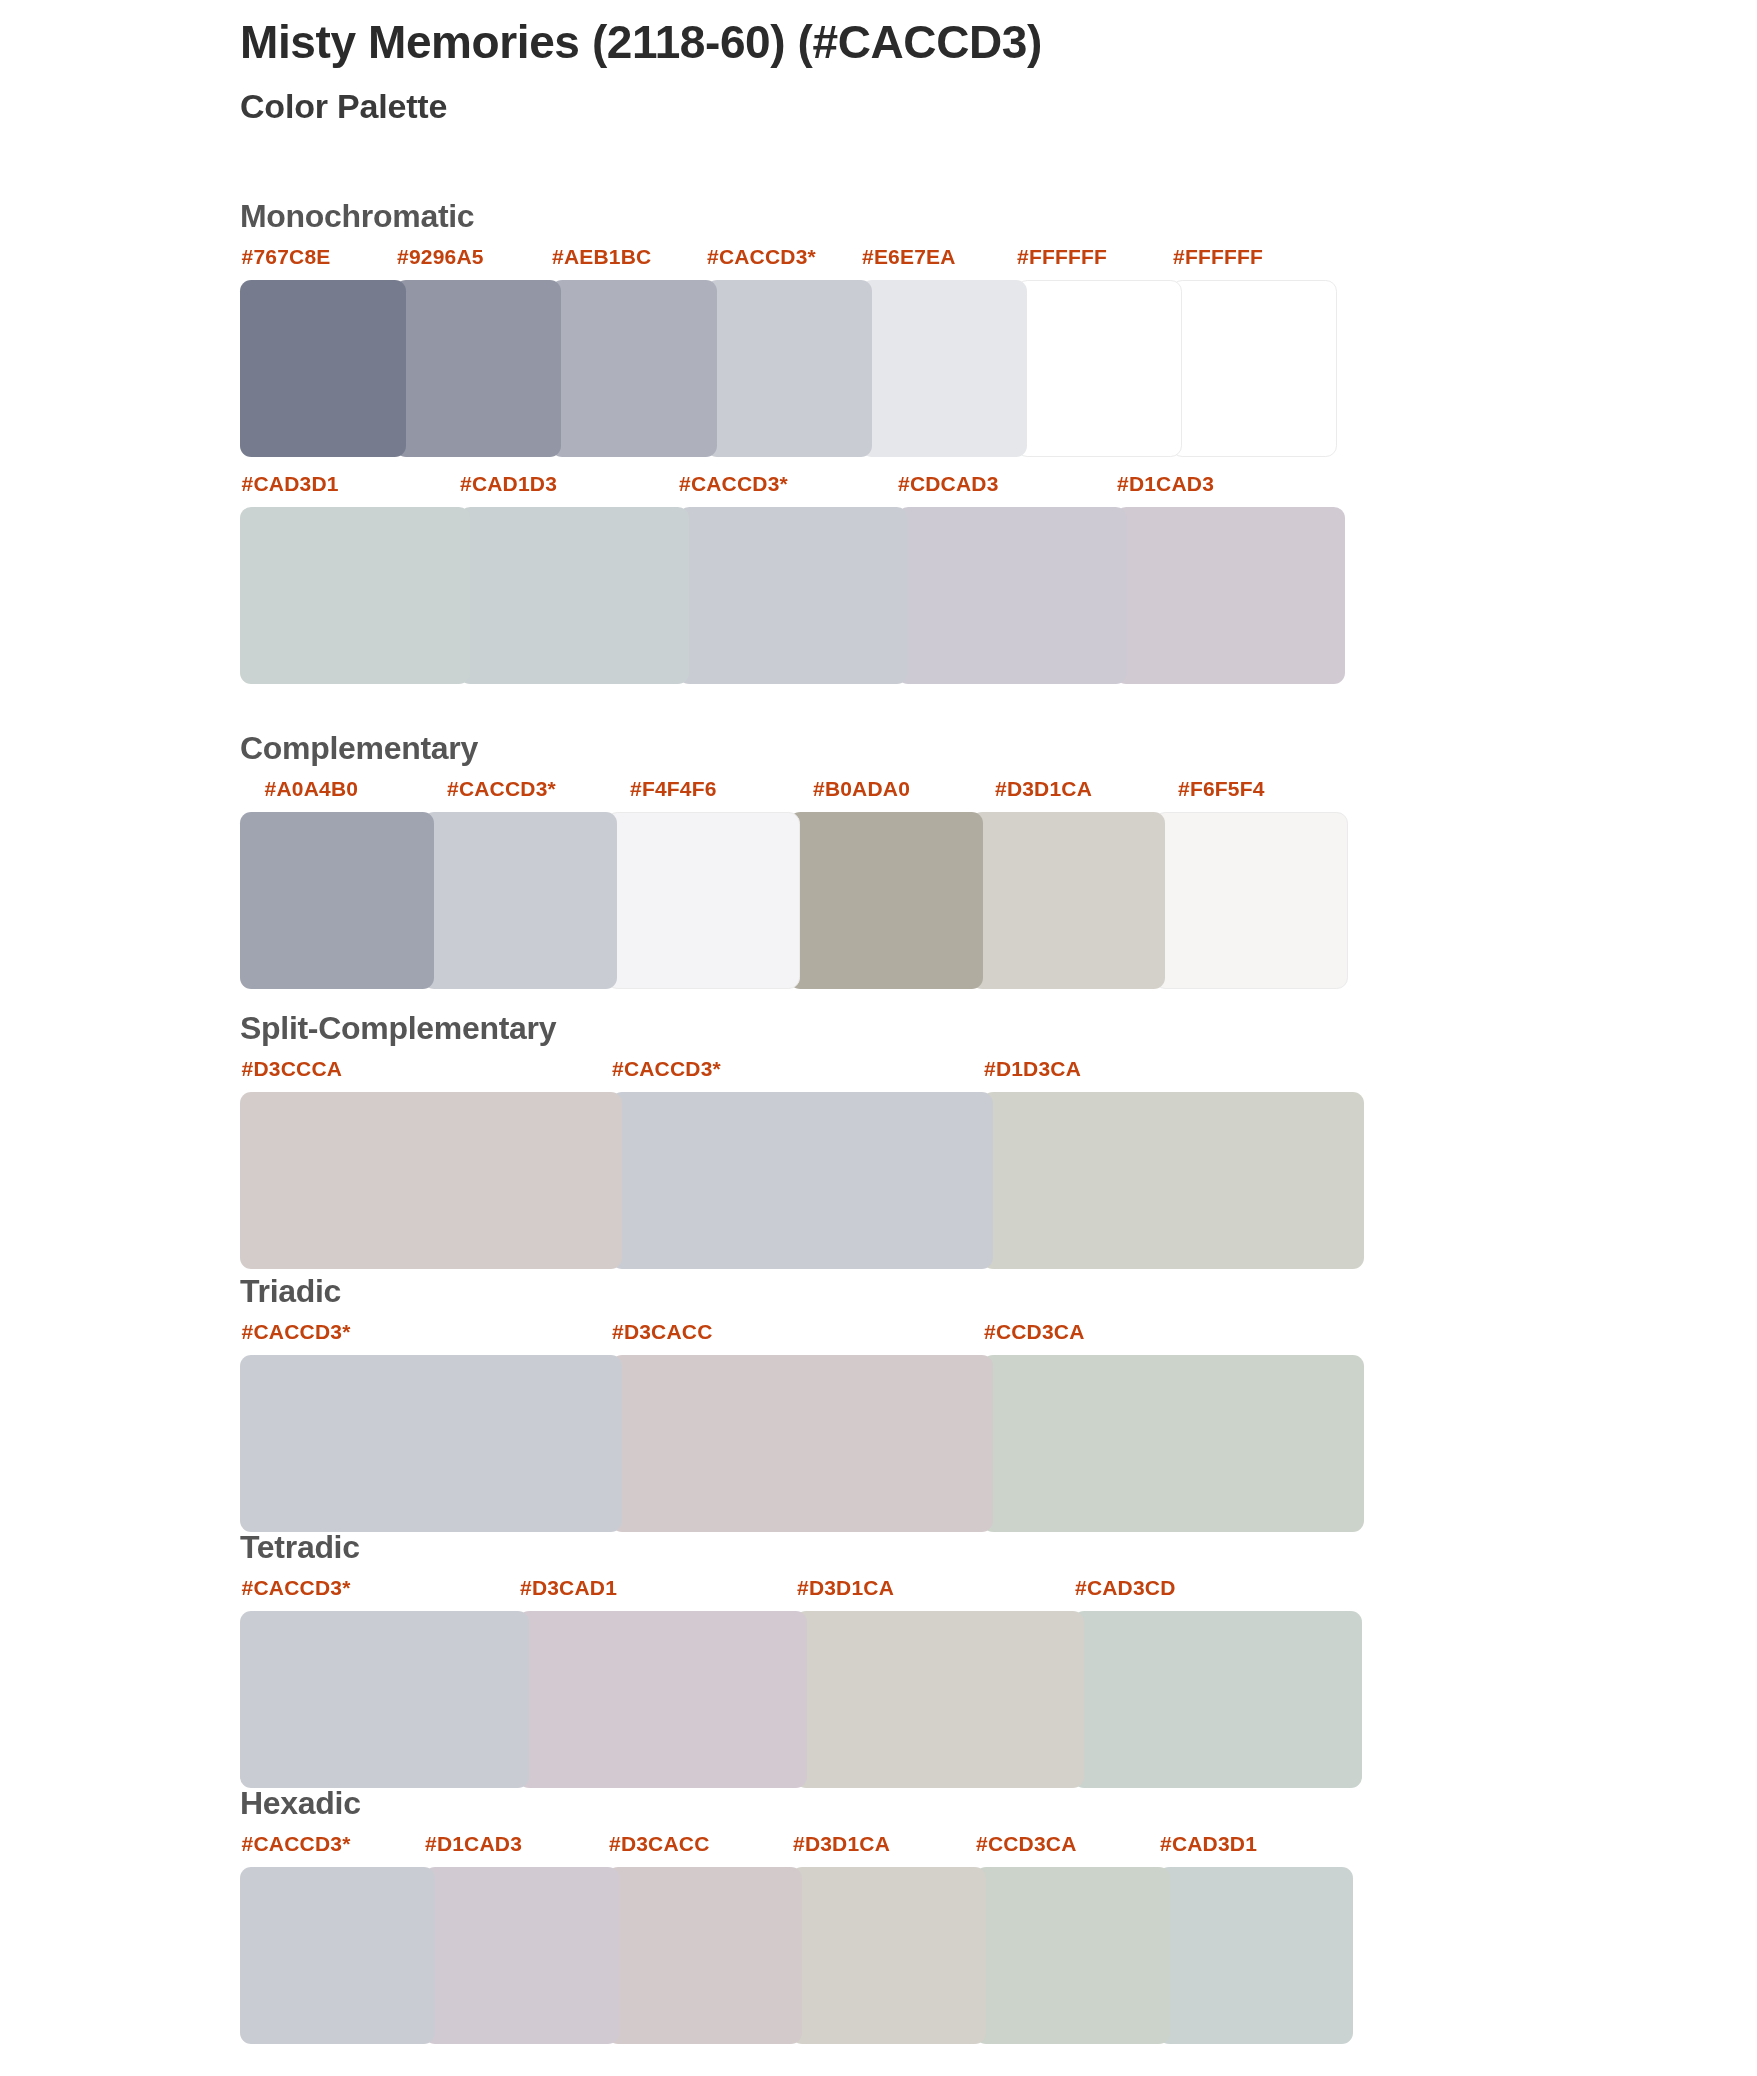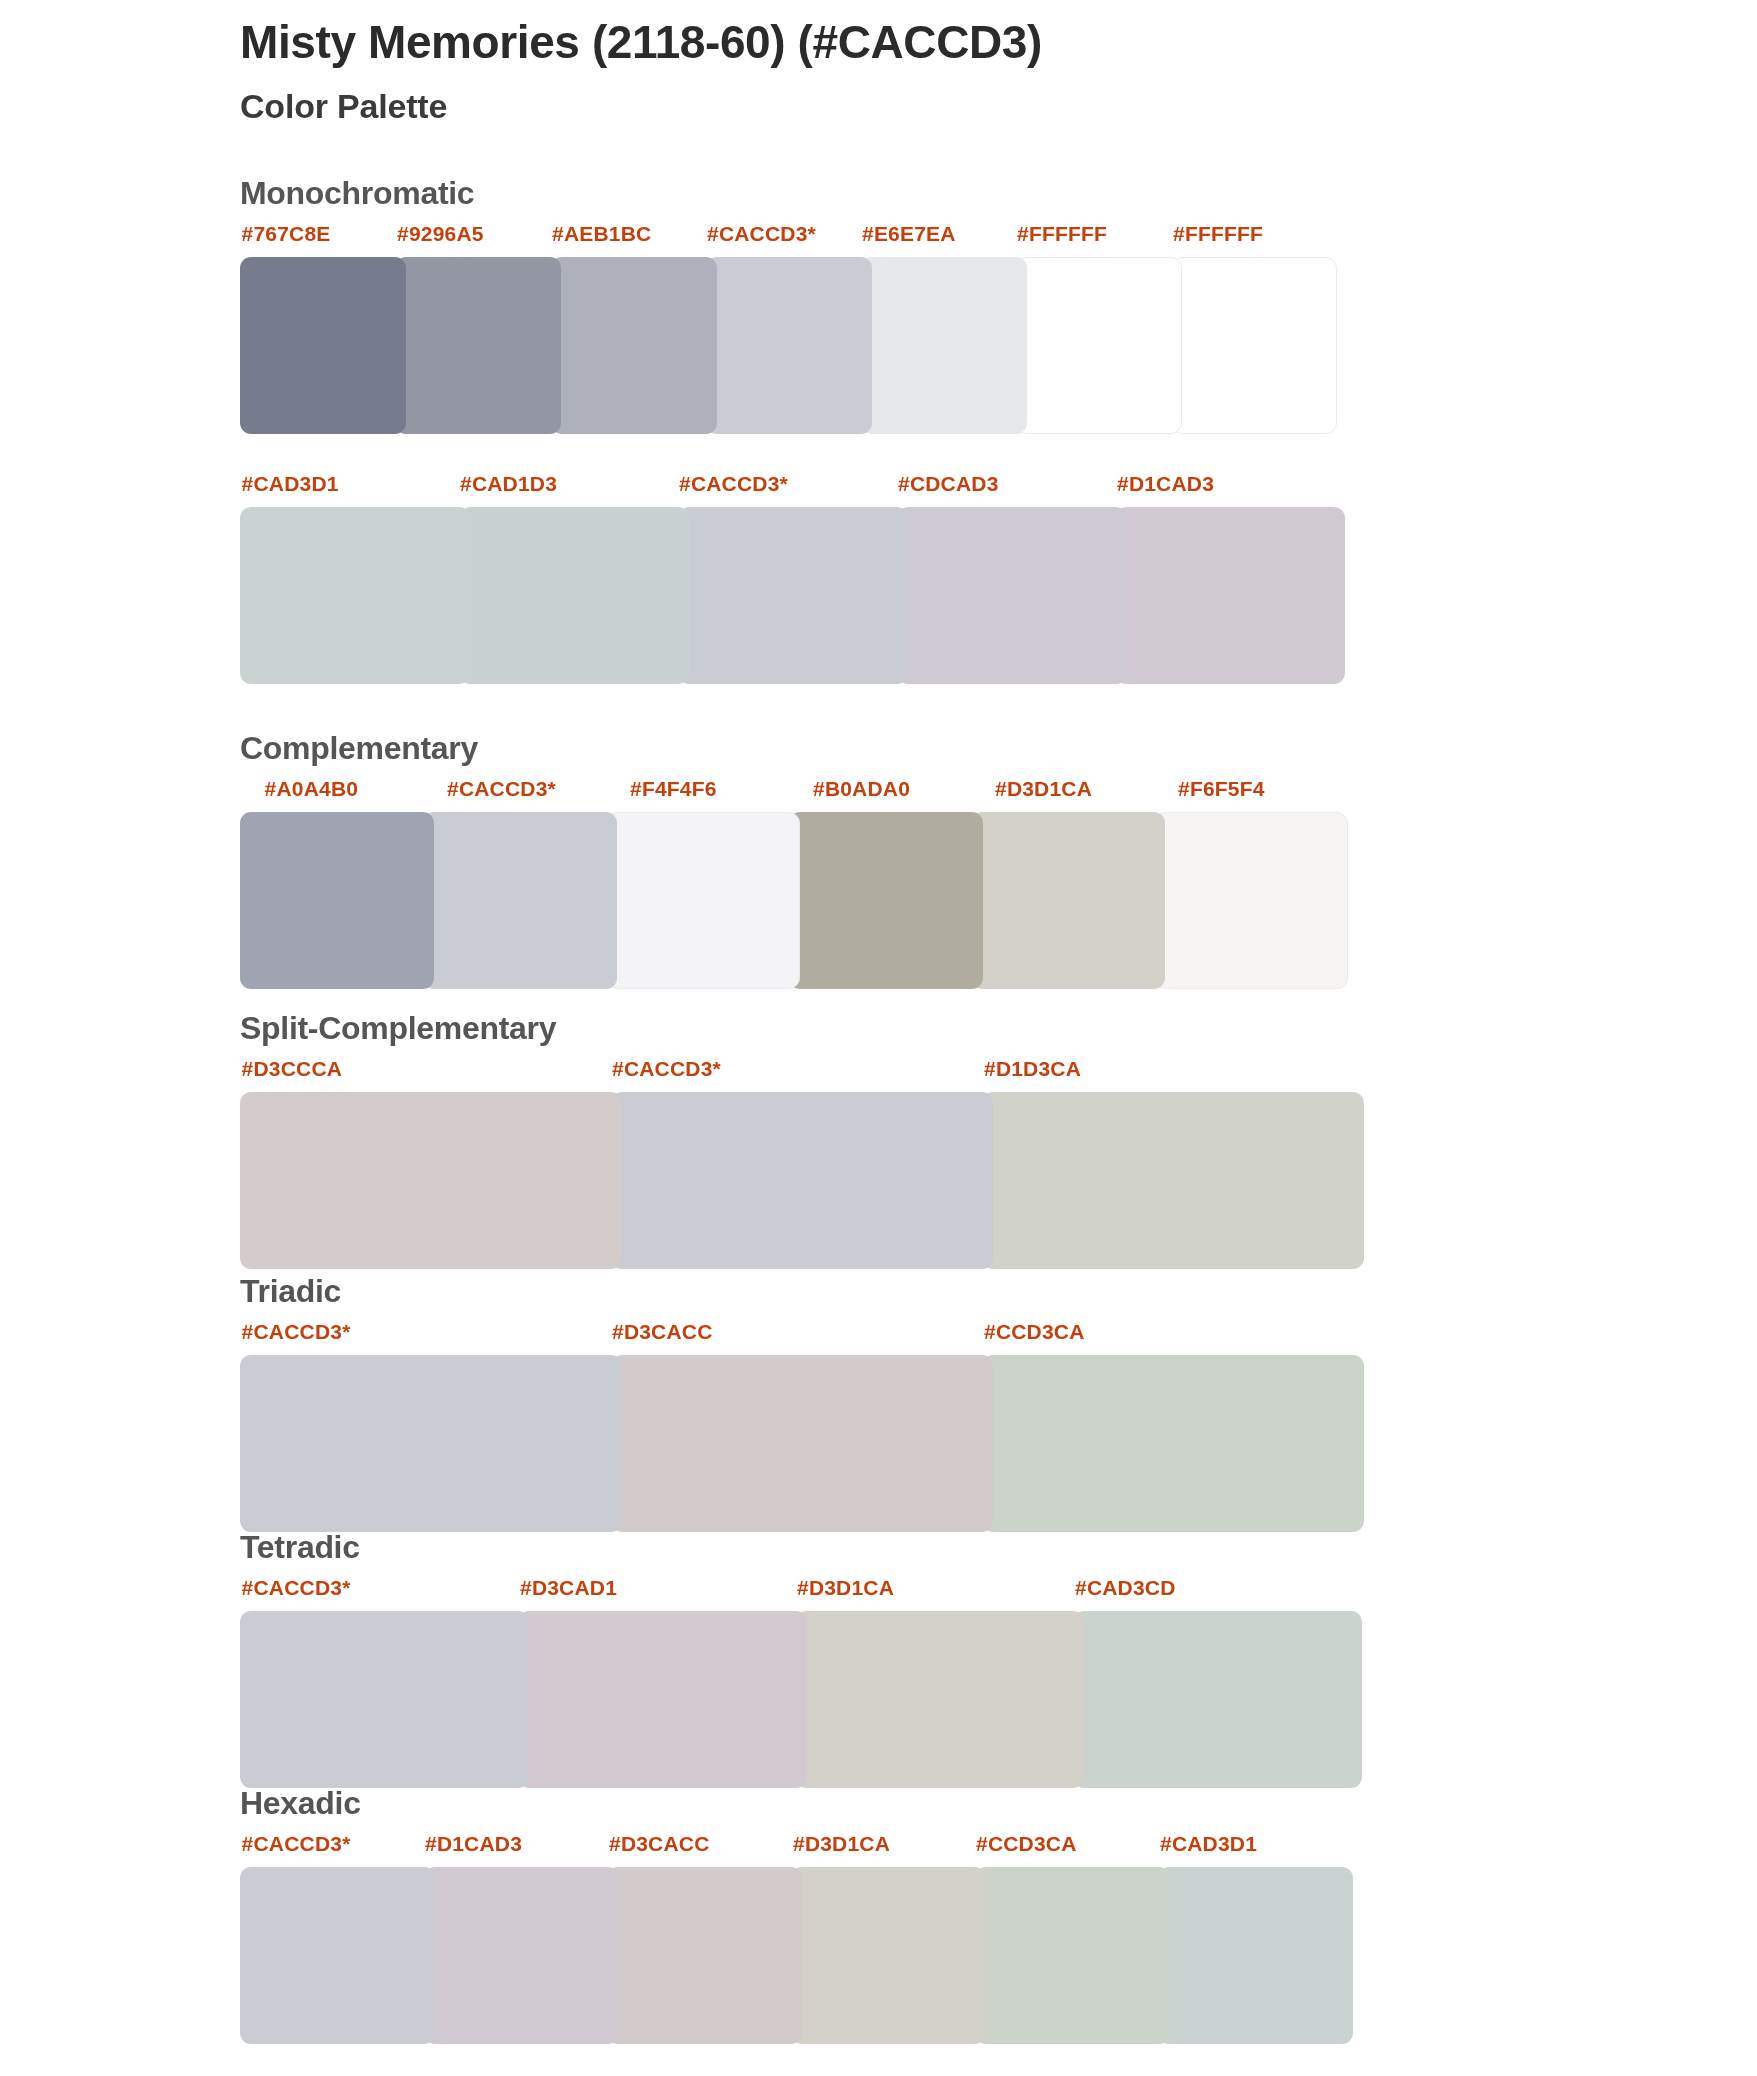--- a/index.html
+++ b/index.html
@@ -102,21 +102,21 @@
 <body>
 
 <div class="page">
 
   <div class="header">
     <h1 class="page-title">Misty Memories (2118-60) (#CACCD3)</h1>
     <h2 class="page-subtitle">Color Palette</h2>
   </div>
 
   <div id="sections-host">
-      <div class="section" style="top: 177px; width: 1086px;">
+      <div class="section" style="top: 200px; width: 1086px;">
         <div class="section-title">Monochromatic</div>
         <div class="labels-row" style="width: 1086px;">
           <span class="swatch-label" style="left: 1.6px;">#767C8E</span>
           <span class="swatch-label" style="left: 157px;">#9296A5</span>
           <span class="swatch-label" style="left: 312px;">#AEB1BC</span>
           <span class="swatch-label" style="left: 467px;">#CACCD3*</span>
           <span class="swatch-label" style="left: 622px;">#E6E7EA</span>
           <span class="swatch-label" style="left: 777px;">#FFFFFF</span>
           <span class="swatch-label" style="left: 933px;">#FFFFFF</span>
         </div>

